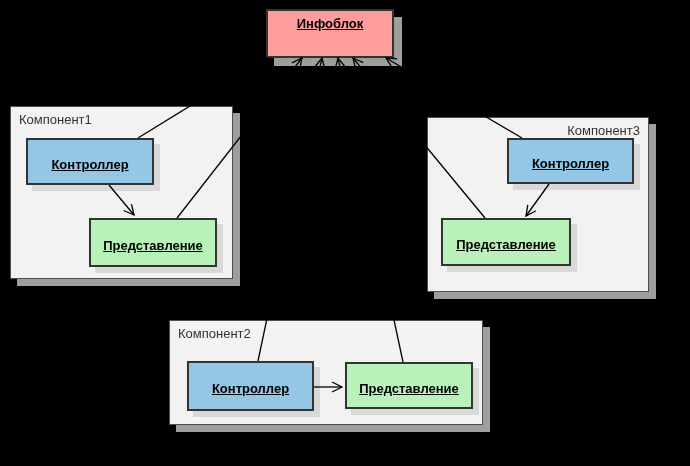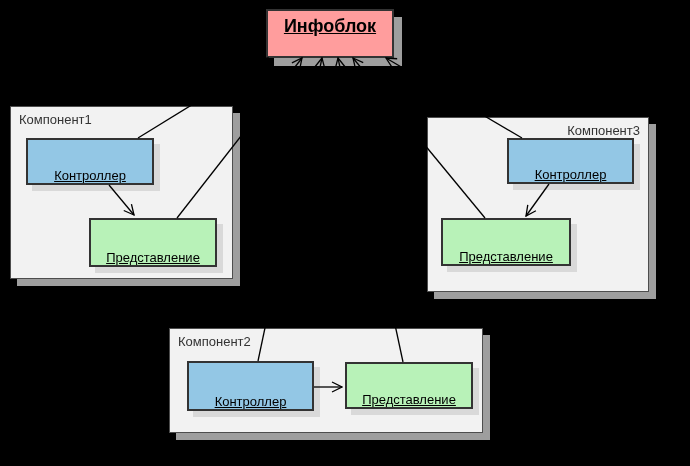--- a/index.html
+++ b/index.html
@@ -19,43 +19,43 @@
   }
   .component-label{
     position:absolute;top:5px;font-size:13px;color:var(--label-color);
     white-space:nowrap;
   }
   .label-left{left:8px}
   .label-right{right:8px}
 
   .node{
     position:absolute;border:2px solid var(--node-border);z-index:2;
-    display:flex;justify-content:center;align-items:flex-end;
-    padding-top:5px;font-size:13px;font-weight:normal;color:#000;
+    display:flex;justify-content:center;align-items:center;
+    padding-top:5px;font-size:13px;font-weight:bold;color:#000;
     box-shadow:6px 6px 0 0 var(--shadow-inner);
   }
   .node span{text-decoration:underline;white-space:nowrap}
   .controller{background:var(--controller-fill)}
   .view{background:var(--view-fill)}
 
   .infoblock{
     position:absolute;left:266px;top:9px;width:128px;height:49px;
     background:var(--infoblock-fill);border:2px solid var(--node-border);
     box-shadow:8px 8px 0 0 var(--shadow-outer);z-index:2;
     display:flex;justify-content:center;align-items:flex-start;
-    padding-top:5px;font-size:18px;font-weight:bold;color:#000;
+    padding-top:5px;font-size:13px;font-weight:bold;color:#000;
   }
   .infoblock span{text-decoration:underline;white-space:nowrap}
 
   
   #comp1{left:10px;top:106px;width:223px;height:173px}
   #ctrl1{left:26px;top:138px;width:128px;height:47px}
   #view1{left:89px;top:218px;width:128px;height:49px}
   
-  #comp2{left:169px;top:328px;width:314px;height:105px}
+  #comp2{left:169px;top:320px;width:314px;height:105px}
   #ctrl2{left:187px;top:361px;width:127px;height:50px}
   #view2{left:345px;top:362px;width:128px;height:47px}
   
   #comp3{left:427px;top:117px;width:222px;height:175px}
   #ctrl3{left:507px;top:138px;width:127px;height:46px}
   #view3{left:441px;top:218px;width:130px;height:48px}
 
   svg.connectors{position:absolute;left:0;top:0;z-index:3;pointer-events:none}
   svg.connectors line{stroke:#000;stroke-width:1.3}
 </style>

